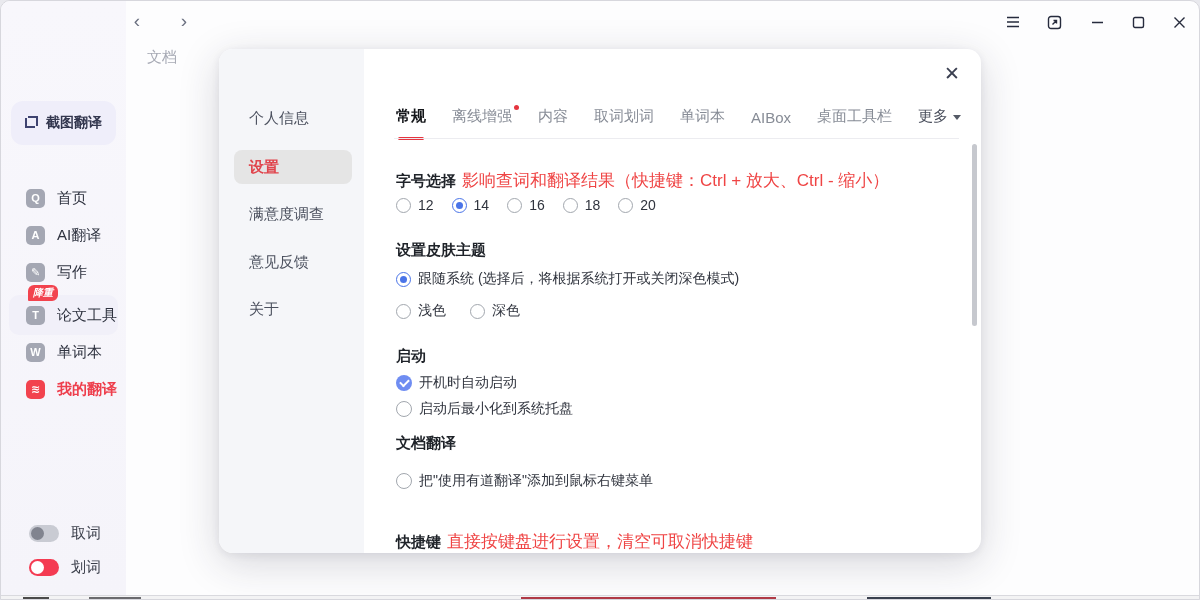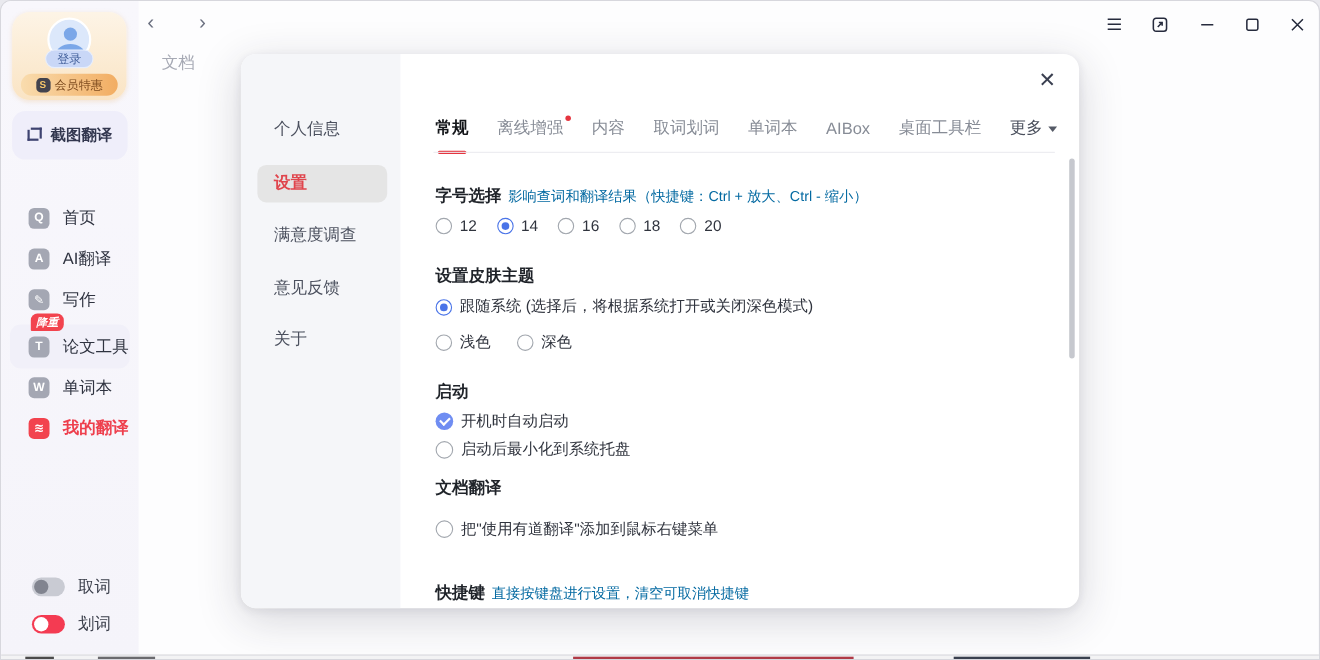--- a/index.html
+++ b/index.html
@@ -66,21 +66,21 @@
   .tabs { position:absolute; left:32px; top:58px; width:560px; display:flex; gap:26px; align-items:flex-end; }
   .tab { font-size:15px; color:#878c96; position:relative; white-space:nowrap; padding-bottom:14px; }
   .tab.active { color:#14161a; font-weight:bold; }
   .tab.active::after { content:""; position:absolute; left:2px; bottom:0; width:26px; height:3px; border-radius:2px; background:#e5353f; }
   .tab .dot { position:absolute; right:-7px; top:-2px; width:5px; height:5px; border-radius:50%; background:#e5353f; }
   .tab.more { color:#4a4f5c; display:flex; align-items:center; gap:5px; }
   .tab .tri { width:0; height:0; border-left:4px solid transparent; border-right:4px solid transparent; border-top:5px solid #555a66; margin-top:2px; }
   .tabs-divider { position:absolute; left:30px; top:89px; width:565px; height:1px; background:#ececf0; }
 
   .sec-title { position:absolute; left:32px; font-size:15px; font-weight:bold; color:#1f2329; white-space:nowrap; }
-  .sec-title .hint { font-weight:normal; color:#0369a1; font-size:13px; margin-left:6px; }
+  .sec-title .hint { font-weight:normal; color:#ef4444; font-size:17px; margin-left:6px; }
   .opt-row { position:absolute; left:32px; display:flex; align-items:center; gap:24px; }
   .opt { display:flex; align-items:center; gap:7px; font-size:14px; color:#30343e; white-space:nowrap; }
   .radio { width:15px; height:15px; border-radius:50%; border:1px solid #a2a7ae; background:#fff; position:relative; flex:none; }
   .radio.sel { border:1px solid #4a74e8; }
   .radio.sel::after { content:""; position:absolute; left:3px; top:3px; width:7px; height:7px; border-radius:50%; background:#4a74e8; }
   .ckc { width:16px; height:16px; border-radius:50%; flex:none; position:relative; }
   .ckc.on { background:#6f8df2; }
   .ckc.on::after { content:""; position:absolute; left:4px; top:4px; width:7px; height:4px;
                    border-left:2px solid #fff; border-bottom:2px solid #fff; transform:rotate(-45deg); }
   .ckc.off { border:1px solid #a2a7ae; background:#fff; }
@@ -90,31 +90,20 @@
   .bottom-strip { position:absolute; left:0; top:594px; width:1200px; height:6px; background:#f3f3f4; border-top:1px solid #d9d9de; }
   .bseg { position:absolute; top:1px; height:5px; }
 </style>
 </head>
 <body>
 
 <div class="app">
 
   <div class="sidebar">
 
-    <div class="user-card">
-      <div class="avatar">
-        <div class="head"></div>
-        <div class="body"></div>
-      </div>
-      <div class="login-pill">登录</div>
-      <div class="vip-pill">
-        <span class="vip-badge">S</span>
-        <span>会员特惠</span>
-      </div>
-    </div>
 
     <div class="shot-btn">
       <span class="crop-ic">
           <i class="c1"></i>
           <i class="c2"></i>
         </span>
       <span>截图翻译</span>
     </div>
 
     <div class="nav-hover"></div>

